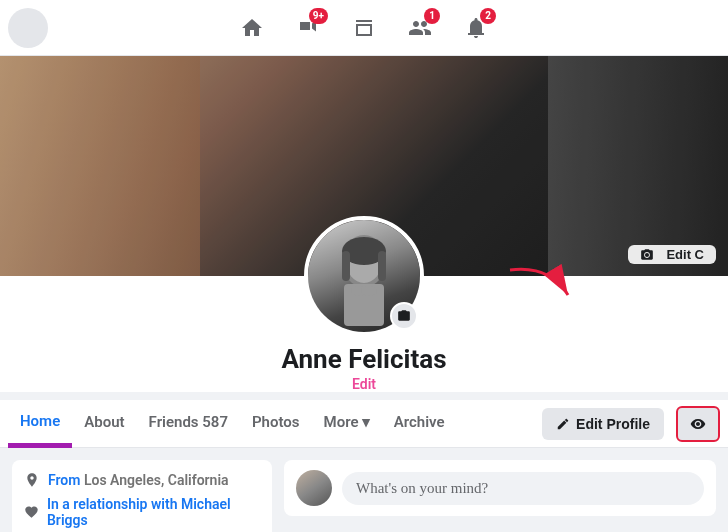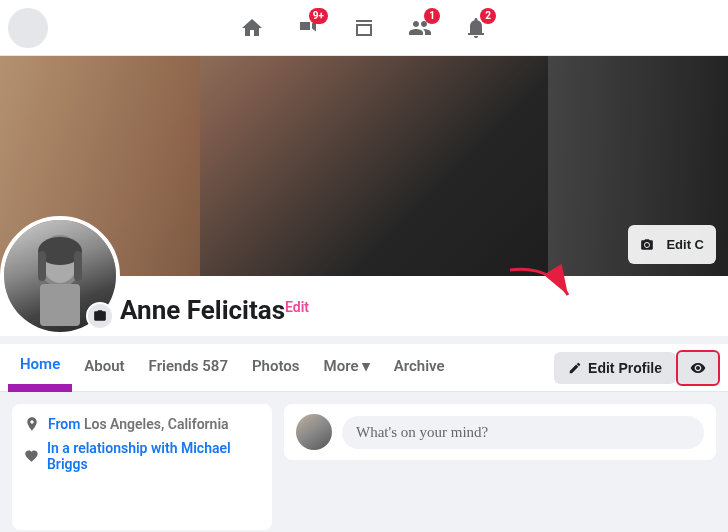--- a/index.html
+++ b/index.html
@@ -100,35 +100,35 @@
       opacity: 0.8;
     }
 
     .edit-cover-btn {
       position: absolute;
       bottom: 12px;
       right: 12px;
       background: rgba(255,255,255,0.9);
       border: none;
       border-radius: 6px;
-      padding: 12px 12px;
+      padding: 2px 12px;
       font-size: 13px;
       font-weight: 600;
       color: #1c1e21;
       display: flex;
       align-items: center;
       gap: 12px;
       cursor: pointer;
     }
 
     
     .profile-section {
       background: white;
       display: flex;
-      flex-direction: row;
+      flex-direction: column;
       align-items: center;
       padding-bottom: 0;
       position: relative;
     }
     .profile-pic-wrapper {
       position: relative;
       margin-top: -60px;
       z-index: 5;
     }
     .profile-pic {
@@ -206,25 +206,25 @@
       font-weight: 600;
       color: #65676b;
       cursor: pointer;
       border-bottom: 3px solid transparent;
       height: 48px;
       display: flex;
       align-items: center;
     }
     .tab-item.active {
       color: #1877f2;
-      border-bottom: 8px solid #a21caf;
+      border-bottom: 5px solid #a21caf;
     }
     .tab-actions {
       display: flex;
-      gap: 0;
+      gap: 12px;
       align-items: center;
     }
     .edit-profile-btn {
       background: #e4e6ea;
       border: none;
       border-radius: 6px;
       padding: 8px 14px;
       font-size: 14px;
       font-weight: 600;
       color: #1c1e21;

